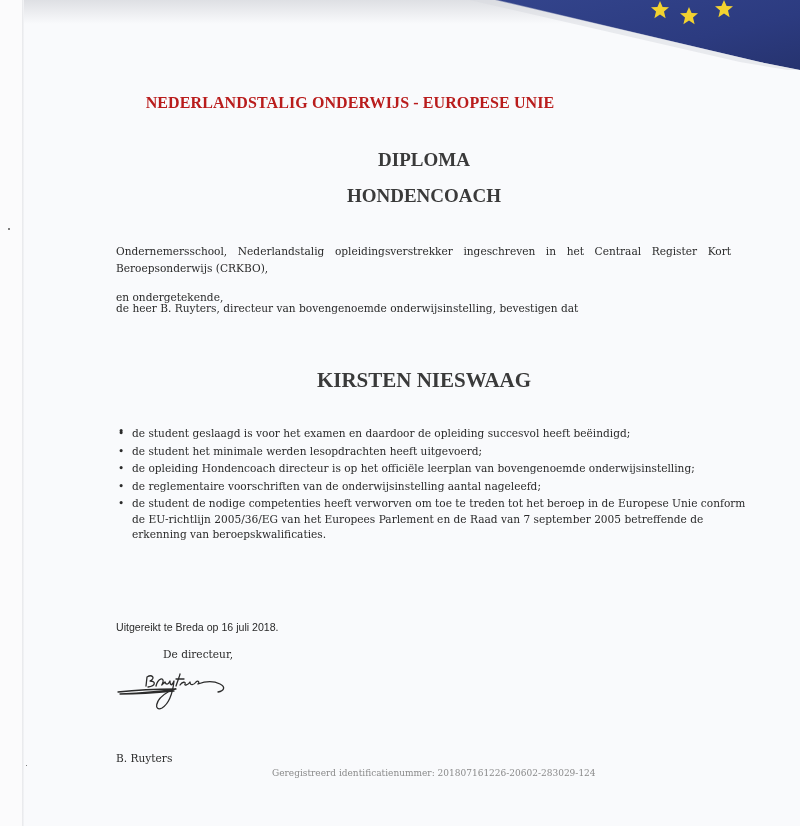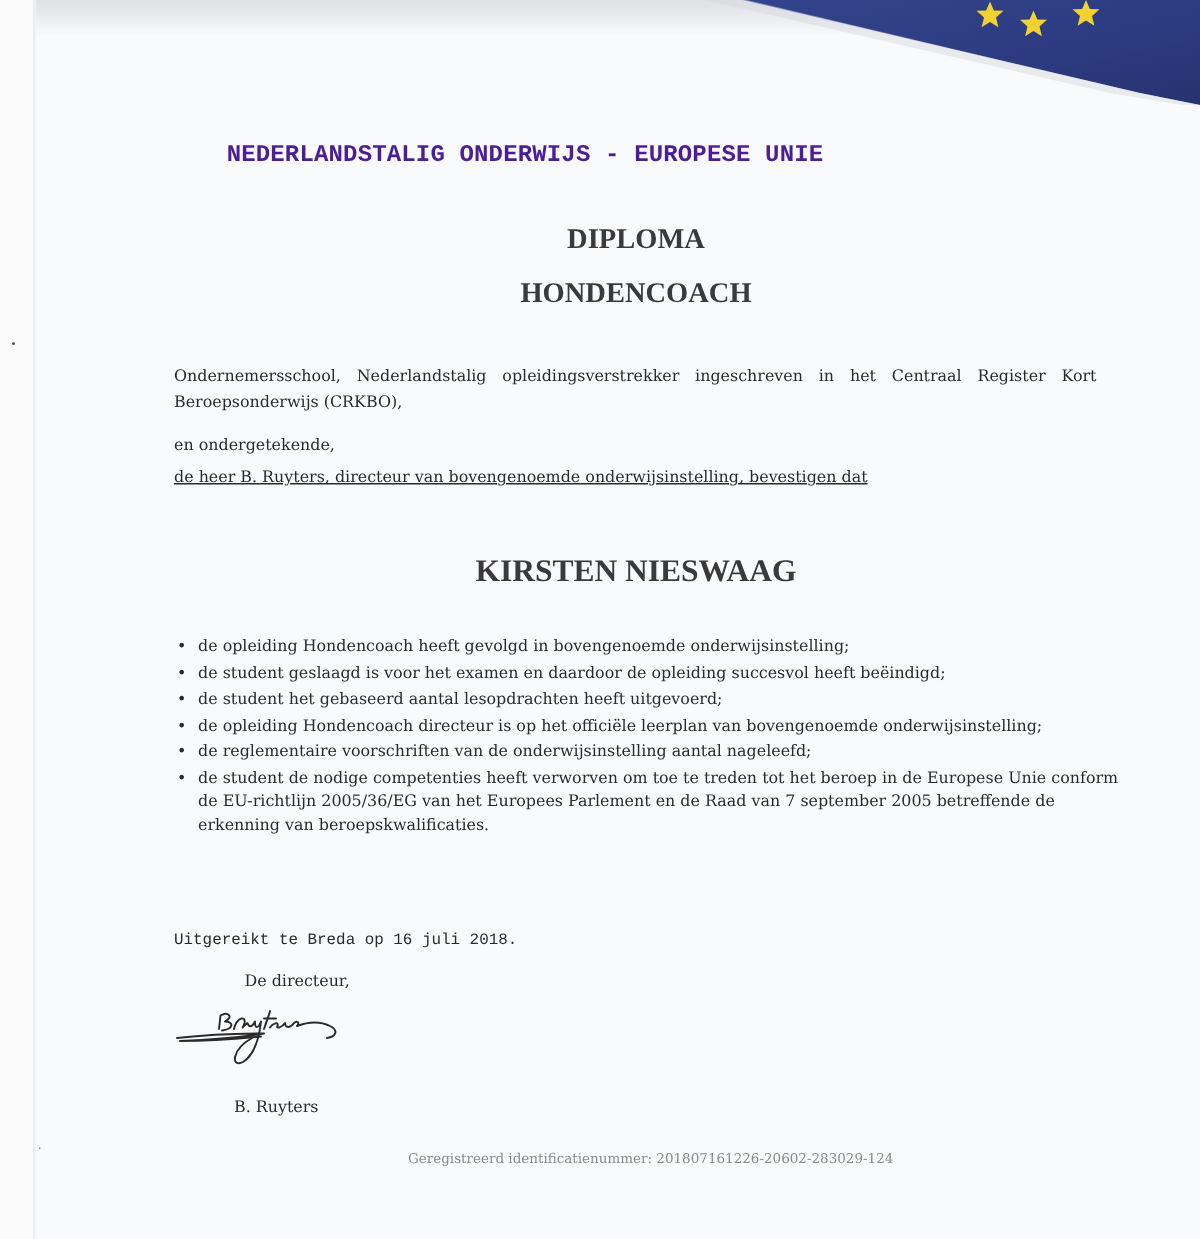--- a/index.html
+++ b/index.html
@@ -49,25 +49,25 @@
       width: 2px; height: 2px;
       background: #555;
       border-radius: 1px;
     }
 
     .org-title {
       position: absolute;
       left: 0; width: 700px;
       top: 94px;
       text-align: center;
-      font-family: Liberation Mono, monospace;
+      font-family: Liberation Serif, serif;
       font-weight: bold;
       font-size: 16px;
       letter-spacing: 0.1px;
-      color: #4c1d95;
+      color: #b91c1c;
     }
     .diploma-title, .course-title {
       position: absolute;
       left: 0; width: 848px;
       text-align: center;
       font-family: "Liberation Serif", "DejaVu Serif", serif;
       font-weight: bold;
       font-size: 19px;
       color: #3a3a3a;
     }
@@ -87,21 +87,21 @@
       top: 243px;
       text-align: justify;
       text-align-last: left;
     }
     .para-intro .line1 {
       display: block;
       text-align: justify;
       text-align-last: justify;
     }
     .para-undersigned { top: 289px; }
-    .para-director { top: 310px; text-decoration: underline; }
+    .para-director { top: 300px; }
 
     .student-name {
       position: absolute;
       left: 0; width: 848px;
       top: 368px;
       text-align: center;
       font-family: "Liberation Serif", "DejaVu Serif", serif;
       font-weight: bold;
       font-size: 21px;
       color: #3a3a3a;
@@ -129,44 +129,43 @@
       position: absolute;
       left: 2px;
       top: 0;
     }
 
     .issued {
       position: absolute;
       left: 116px;
       top: 621px;
       font-size: 10.6px;
-      font-family: Liberation Mono, monospace;
+      font-family: Liberation Sans, sans-serif;
     }
     .director-label {
       position: absolute;
       left: 116px;
       top: 648px;
       font-size: 10.6px;
       font-family: "DejaVu Serif", "Liberation Serif", serif;
       margin-left: 47px;
     }
     .signature {
       position: absolute;
       left: 116px;
       top: 670px;
       width: 120px;
       height: 50px;
     }
     .signer-name {
       position: absolute;
       left: 116px;
-      top: 732px;
-      font-size: 10.6px;
-      font-family: "DejaVu Serif", "Liberation Serif", serif;
-      margin-left: 40px;
+      top: 752px;
+      font-size: 10.6px;
+      font-family: "DejaVu Serif", "Liberation Serif", serif;
     }
     .registration {
       position: absolute;
       left: 272px;
       top: 768px;
       font-size: 9px;
       color: #8a8a8a;
       font-family: "DejaVu Serif", "Liberation Serif", serif;
     }
   </style>
@@ -210,23 +209,23 @@
   <div class="body-text para-intro">
     <span class="line1">Ondernemersschool, Nederlandstalig opleidingsverstrekker ingeschreven in het Centraal Register Kort</span>
     <span>Beroepsonderwijs (CRKBO),</span>
   </div>
   <div class="body-text para-undersigned">en ondergetekende,</div>
   <div class="body-text para-director">de heer B. Ruyters, directeur van bovengenoemde onderwijsinstelling, bevestigen dat</div>
 
   <div class="student-name">KIRSTEN NIESWAAG</div>
 
   <ul class="conditions">
-    <li><span class="bullet">•</span><span>de opleiding Hondencoach heeft gevolgd in bovengenoemde onderwijsinstelling;</span></li>
+    <li><span class="bullet">•</span></li>
     <li><span class="bullet">•</span><span>de student geslaagd is voor het examen en daardoor de opleiding succesvol heeft beëindigd;</span></li>
-    <li><span class="bullet">•</span><span>de student het gebaseerd aantal lesopdrachten heeft uitgevoerd;</span></li>
+    <li><span class="bullet">•</span><span>de student het minimale werden lesopdrachten heeft uitgevoerd;</span></li>
     <li><span class="bullet">•</span><span>de opleiding Hondencoach directeur is op het officiële leerplan van bovengenoemde onderwijsinstelling;</span></li>
     <li><span class="bullet">•</span><span>de reglementaire voorschriften van de onderwijsinstelling aantal nageleefd;</span></li>
     <li><span class="bullet">•</span><span>de student de nodige competenties heeft verworven om toe te treden tot het beroep in de Europese Unie conform de EU-richtlijn 2005/36/EG van het Europees Parlement en de Raad van 7 september 2005 betreffende de erkenning van beroepskwalificaties.</span></li>
   </ul>
 
   <div class="issued">Uitgereikt te Breda op 16 juli 2018.</div>
   <div class="director-label">De directeur,</div>
 
   <svg class="signature" viewBox="0 0 120 50" width="120" height="50">
     <g fill="none" stroke="#2b2b2b" stroke-width="1.3" stroke-linecap="round" stroke-linejoin="round">

